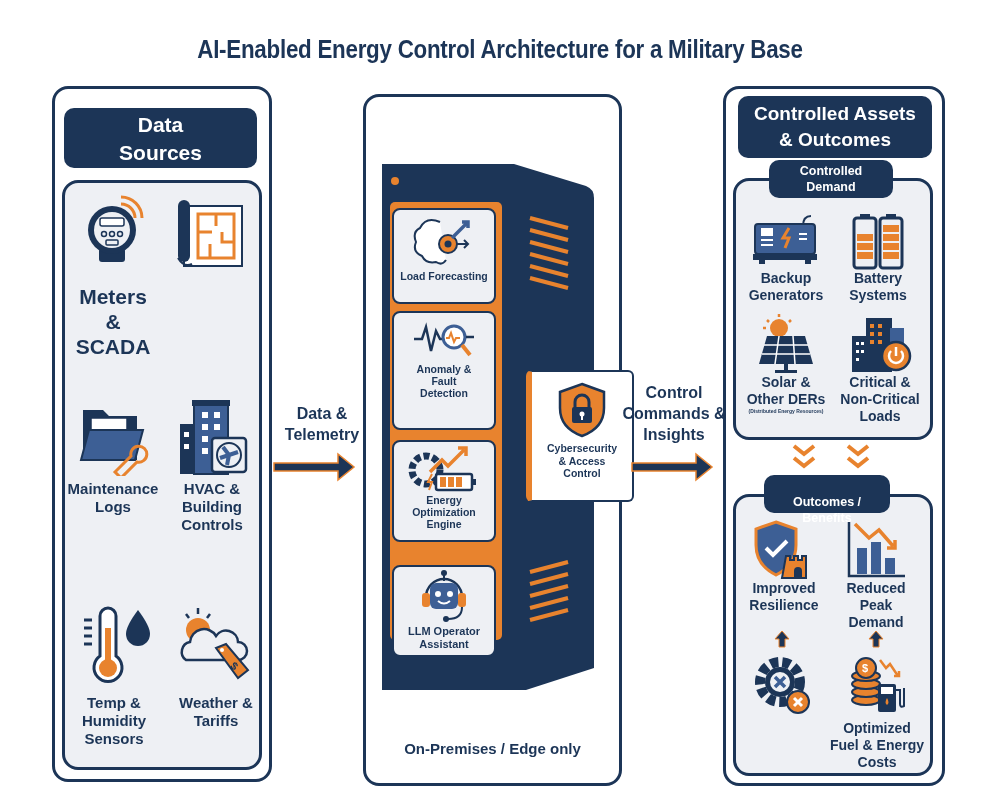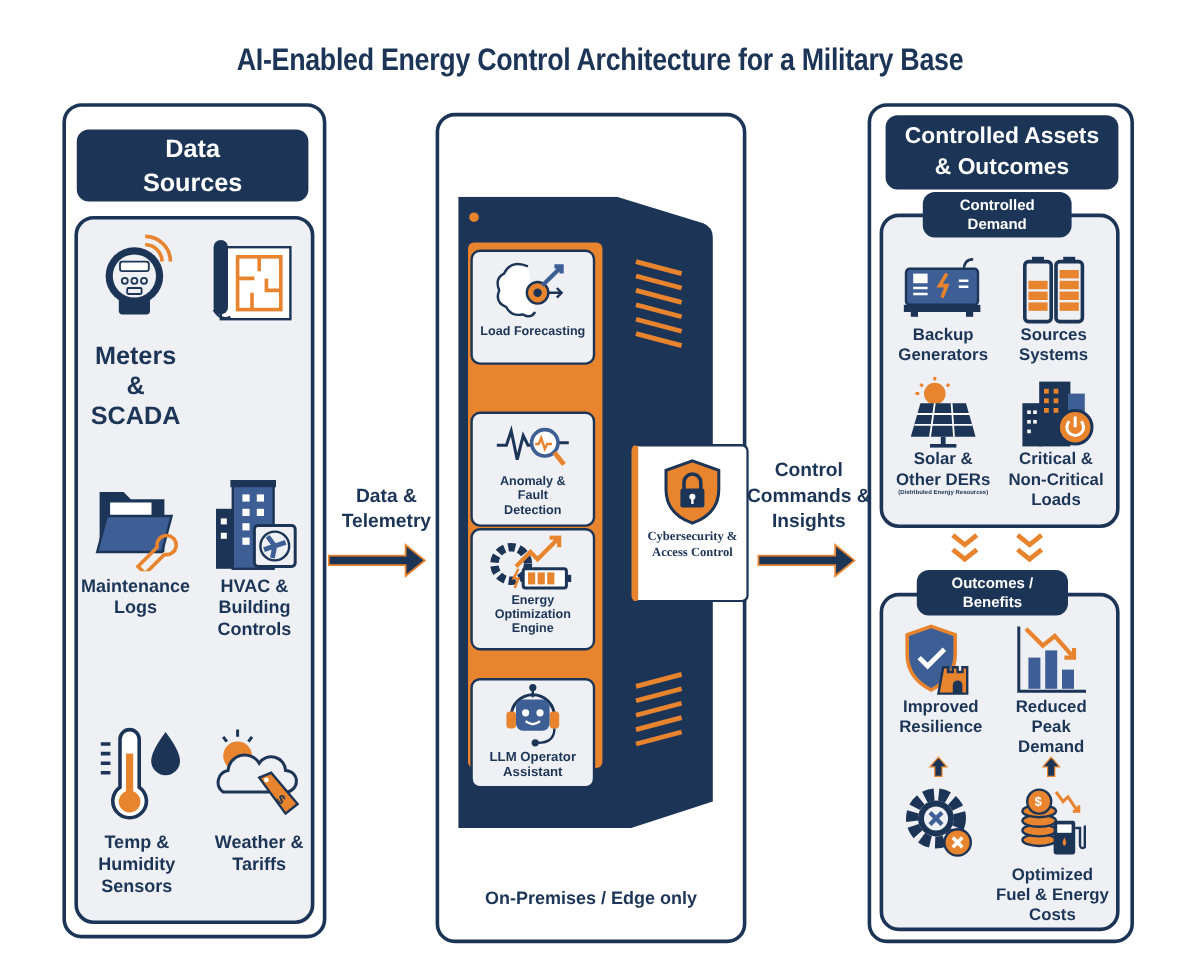--- a/index.html
+++ b/index.html
@@ -144,21 +144,21 @@
   <svg width="64" height="54" viewBox="0 0 64 54" style="display:block;margin:4px auto 0;">
     <path d="M28 8 q-14 -6 -20 6 q-8 4 -4 14 q-4 10 6 14 q4 8 14 6 q6 4 10 -2" fill="#fff" stroke="#1c3557" stroke-width="2"></path>
     <circle cx="36" cy="30" r="9" fill="#e8832e" stroke="#1c3557" stroke-width="2"></circle>
     <circle cx="36" cy="30" r="3.5" fill="#1c3557"></circle>
     <path d="M40 24 l16 -16 M50 8 h6 v6" fill="none" stroke="#3d5f95" stroke-width="3.5"></path>
     <path d="M44 30 h12 M52 26 l4 4 l-4 4" fill="none" stroke="#1c3557" stroke-width="2"></path>
   </svg>
   <div class="lbl" style="margin-top:2px;">Load Forecasting</div>
 </div>
 
-<div class="module" style="top:343px;height:96px;">
+<div class="module" style="top:311px;height:119px;">
   <svg width="64" height="44" viewBox="0 0 64 44" style="display:block;margin:6px auto 0;">
     <path d="M2 20 h8 l4 -12 l5 24 l5 -20 l4 8 h6" fill="none" stroke="#1c3557" stroke-width="2.5"></path>
     <circle cx="42" cy="18" r="11" fill="#fff" stroke="#3d5f95" stroke-width="3"></circle>
     <path d="M34 19 h3 l2 -5 l3 9 l2 -4 h4" fill="none" stroke="#e8832e" stroke-width="2"></path>
     <line x1="50" y1="26" x2="58" y2="36" stroke="#e8832e" stroke-width="4"></line>
     <line x1="54" y1="18" x2="62" y2="18" stroke="#1c3557" stroke-width="2.5"></line>
   </svg>
   <div class="lbl" style="width:70px;margin:0 auto;">Anomaly &amp; Fault Detection</div>
 </div>
 
@@ -188,21 +188,21 @@
     <rect x="16" y="14" width="28" height="26" rx="6" fill="#3d5f95"></rect>
     <circle cx="24" cy="25" r="3" fill="#fff"></circle>
       <circle cx="36" cy="25" r="3" fill="#fff"></circle>
     <path d="M24 32 q6 5 12 0" fill="none" stroke="#fff" stroke-width="2"></path>
     <path d="M48 38 q0 12 -14 12" fill="none" stroke="#1c3557" stroke-width="2"></path>
     <circle cx="32" cy="50" r="3" fill="#1c3557"></circle>
   </svg>
   <div class="lbl" style="font-size:11px;">LLM Operator Assistant</div>
 </div>
 
-<div style="position:absolute;left:526px;top:370px;width:98px;height:132px;background:#fff;border:2px solid #1c3557;border-left:6px solid #e8832e;border-radius:6px;text-align:center;font-family:Liberation Serif, serif;">
+<div style="position:absolute;left:526px;top:370px;width:108px;height:132px;background:#fff;border:2px solid #1c3557;border-left:6px solid #e8832e;border-radius:6px;text-align:center;">
   <svg width="50" height="56" viewBox="0 0 50 56" style="display:block;margin:10px auto 0;">
     <path d="M25 2 l22 8 v16 q0 20 -22 28 q-22 -8 -22 -28 v-16 z" fill="#e8832e" stroke="#1c3557" stroke-width="2.5"></path>
     <path d="M18 26 v-6 a7 7 0 0 1 14 0 v6" fill="none" stroke="#1c3557" stroke-width="3"></path>
     <rect x="15" y="25" width="20" height="16" rx="2" fill="#1c3557"></rect>
     <circle cx="25" cy="32" r="2.5" fill="#fff"></circle>
     <rect x="24" y="33" width="2" height="5" fill="#fff"></rect>
   </svg>
   <div class="lbl" style="font-size:10.5px;width:76px;margin:4px auto 0;">Cybersecurity &amp; Access Control</div>
 </div>
 
@@ -253,21 +253,21 @@
     <g fill="#e8832e">
         <rect x="9" y="22" width="16" height="7"></rect>
         <rect x="9" y="31" width="16" height="7"></rect>
         <rect x="9" y="40" width="16" height="7"></rect>
         <rect x="35" y="13" width="16" height="7"></rect>
         <rect x="35" y="22" width="16" height="7"></rect>
         <rect x="35" y="31" width="16" height="7"></rect>
         <rect x="35" y="40" width="16" height="7"></rect>
       </g>
   </svg>
-  <div class="lbl" style="font-size:14px;width:70px;margin:0 auto;">Sources Systems</div>
+  <div class="lbl" style="font-size:14px;width:70px;margin:0 auto;">Battery Systems</div>
 </div>
 
 <div class="item" style="left:740px;top:314px;width:92px;">
   <svg width="66" height="60" viewBox="0 0 66 60">
     <circle cx="26" cy="14" r="9" fill="#e8832e"></circle>
     <g stroke="#e8832e" stroke-width="2.5">
         <line x1="26" y1="0" x2="26" y2="3"></line>
         <line x1="14" y1="6" x2="16" y2="8"></line>
         <line x1="38" y1="6" x2="36" y2="8"></line>
         <line x1="10" y1="14" x2="13" y2="14"></line>
@@ -314,21 +314,21 @@
 </div>
 
 <svg style="position:absolute;left:792px;top:444px;" width="24" height="26" viewBox="0 0 24 26">
   <path d="M2 2 l10 8 l10 -8 M2 14 l10 8 l10 -8" fill="none" stroke="#e8832e" stroke-width="4"></path>
 </svg>
 <svg style="position:absolute;left:846px;top:444px;" width="24" height="26" viewBox="0 0 24 26">
   <path d="M2 2 l10 8 l10 -8 M2 14 l10 8 l10 -8" fill="none" stroke="#e8832e" stroke-width="4"></path>
 </svg>
 
 <div class="inner" style="left:733px;top:494px;width:200px;height:282px;"></div>
-<div class="hdr" style="left:764px;top:475px;width:126px;height:38px;font-size:12.5px;line-height:16px;padding-top:3px;">
+<div class="hdr" style="left:764px;top:475px;width:126px;height:38px;font-size:12.5px;line-height:16px;padding-top:19px;">
   <span style="display:inline-block;width:100px;">Outcomes / Benefits</span>
 </div>
 
 <div class="item" style="left:738px;top:520px;width:92px;">
   <svg width="64" height="60" viewBox="0 0 64 60">
     <path d="M24 2 l20 7 v16 q0 20 -20 30 q-20 -10 -20 -30 v-16 z" fill="#3d5f95" stroke="#e8832e" stroke-width="3"></path>
     <path d="M14 28 l7 7 l14 -14" fill="none" stroke="#fff" stroke-width="4"></path>
     <path d="M34 36 h4 v4 h4 v-4 h4 v4 h4 v-4 h4 v22 h-24 z" fill="#e8832e" stroke="#1c3557" stroke-width="2"></path>
     <path d="M42 58 v-7 a4 4 0 0 1 8 0 v7" fill="#1c3557"></path>
   </svg>

